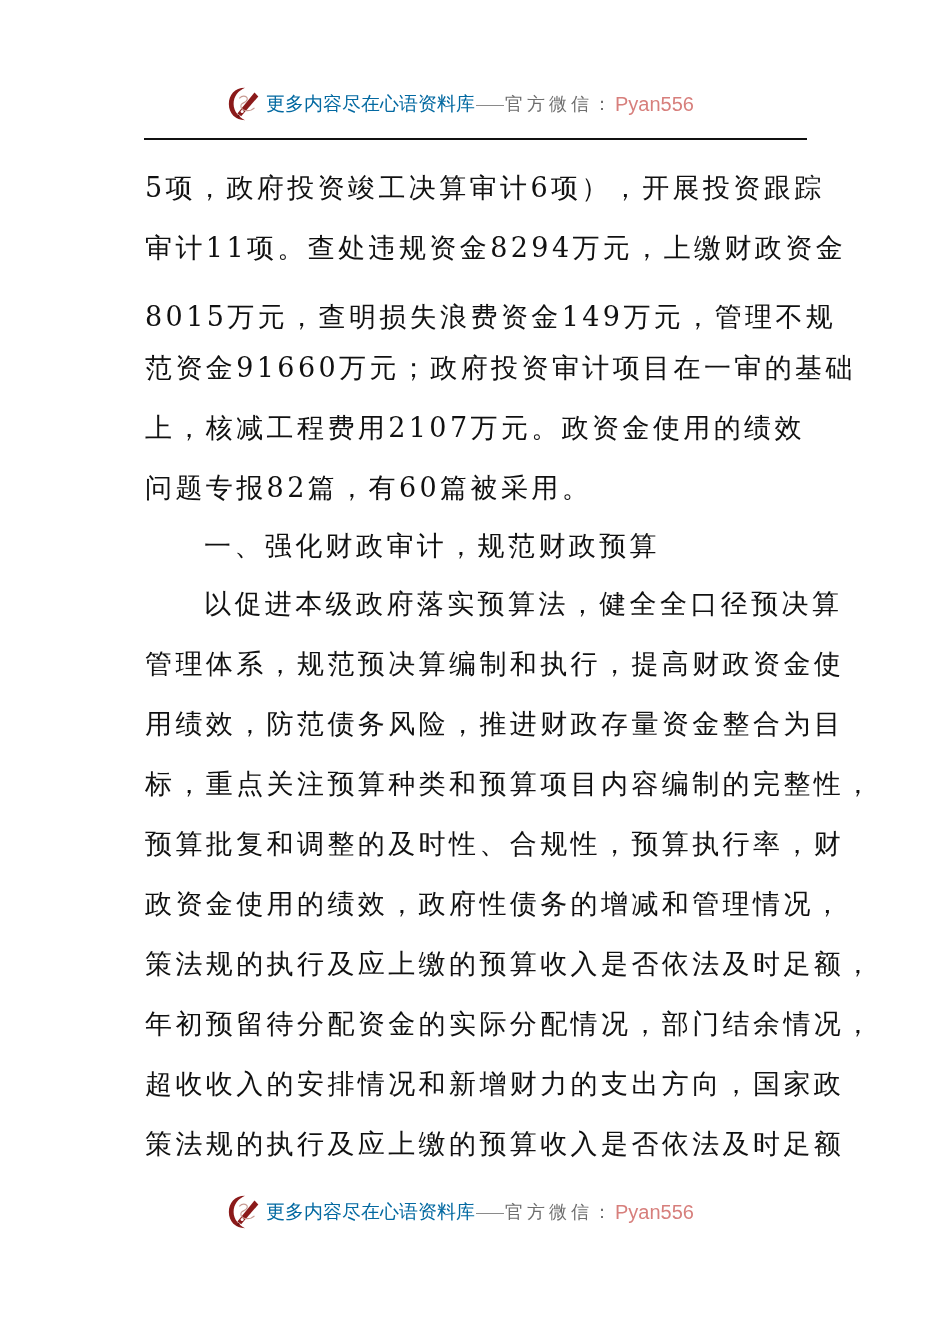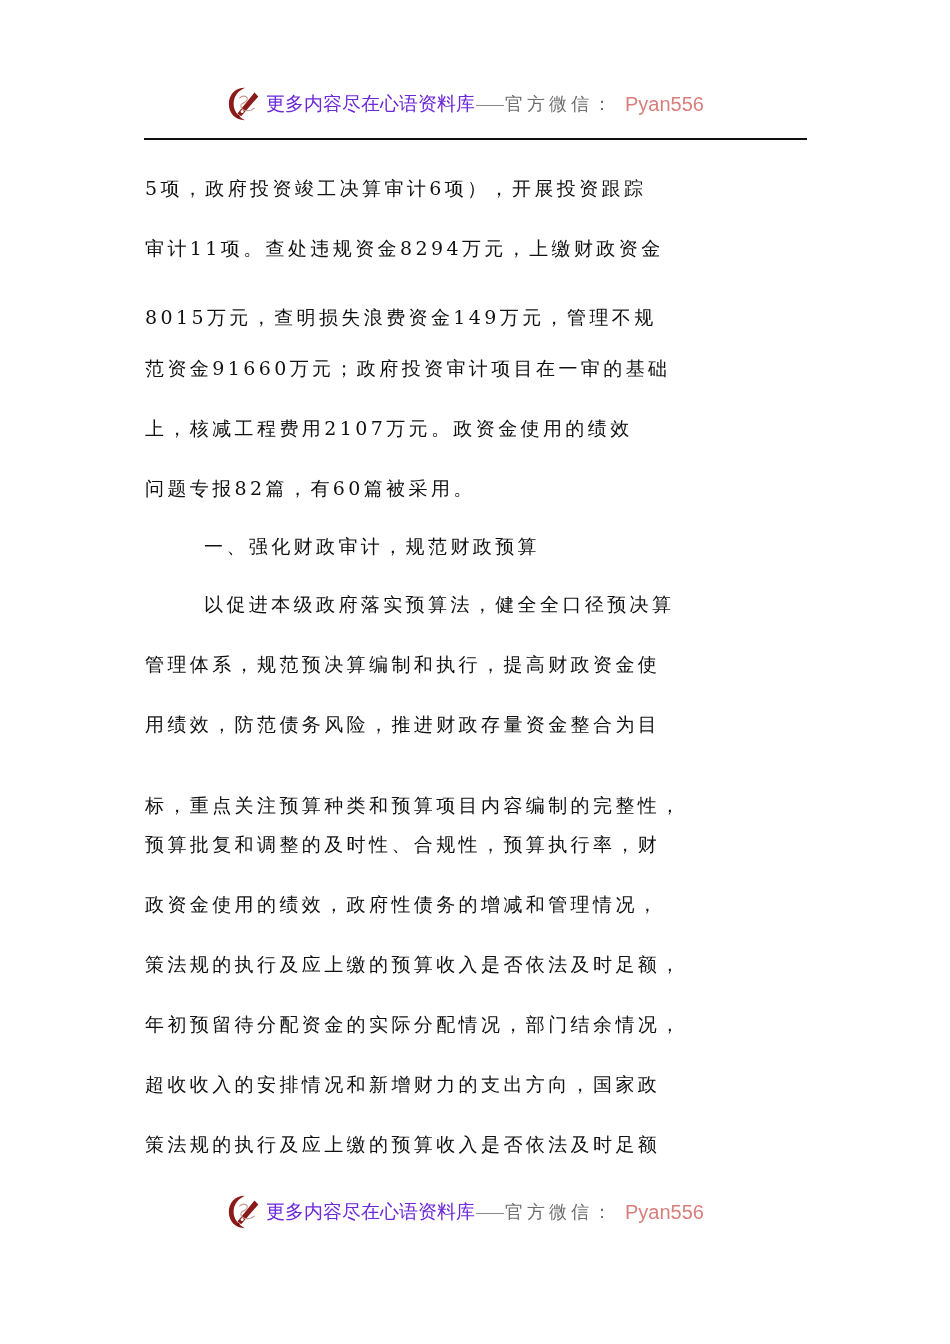--- a/index.html
+++ b/index.html
@@ -26,21 +26,21 @@
     .banner.bottom { top: 1192px; }
     .logo {
       width: 38px;
       height: 38px;
       margin-right: 2px;
       flex: 0 0 auto;
     }
     .banner .site {
       font-family: "DejaVu Serif", "Liberation Serif", serif;
       font-size: 19px;
-      color: #6d28d9;
+      color: #0369a1;
       letter-spacing: 0px;
     }
     .banner .dash {
       display: inline-block;
       width: 28px;
       height: 1px;
       background: #8a8a8a;
       margin: 0 1px 0 1px;
       position: relative;
       top: 1px;
@@ -49,34 +49,34 @@
       font-family: "DejaVu Sans", "Liberation Sans", sans-serif;
       font-size: 18px;
       color: #6e6e6e;
       letter-spacing: 4px;
       text-align: right;
     }
     .banner .wechat-id {
       font-family: "Liberation Sans", "DejaVu Sans", sans-serif;
       font-size: 20px;
       color: #d77f7c;
-      margin-left: 10px;
+      margin-left: 0;
     }
     .rule {
       position: absolute;
       left: 144px;
       top: 138px;
       width: 663px;
       height: 2px;
       background: #111111;
     }
     .doc-line {
       position: absolute;
       left: 145px;
-      font-size: 19px;
+      font-size: 27px;
       line-height: 30px;
       color: #111111;
       white-space: nowrap;
       letter-spacing: 3.4px;
     }
     .doc-line.indent { left: 204px; }
   </style>
 </head>
 <body>
 
@@ -100,21 +100,21 @@
   <div class="doc-line" style="top:173px">5项，政府投资竣工决算审计6项），开展投资跟踪</div>
   <div class="doc-line" style="top:233px">审计11项。查处违规资金8294万元，上缴财政资金</div>
   <div class="doc-line" style="top:302px">8015万元，查明损失浪费资金149万元，管理不规</div>
   <div class="doc-line" style="top:353px">范资金91660万元；政府投资审计项目在一审的基础</div>
   <div class="doc-line" style="top:413px">上，核减工程费用2107万元。政资金使用的绩效</div>
   <div class="doc-line" style="top:473px">问题专报82篇，有60篇被采用。</div>
   <div class="doc-line indent" style="top:531px">一、强化财政审计，规范财政预算</div>
   <div class="doc-line indent" style="top:589px">以促进本级政府落实预算法，健全全口径预决算</div>
   <div class="doc-line" style="top:649px">管理体系，规范预决算编制和执行，提高财政资金使</div>
   <div class="doc-line" style="top:709px">用绩效，防范债务风险，推进财政存量资金整合为目</div>
-  <div class="doc-line" style="top:790px">标，重点关注预算种类和预算项目内容编制的完整性，</div>
+  <div class="doc-line" style="top:769px">标，重点关注预算种类和预算项目内容编制的完整性，</div>
   <div class="doc-line" style="top:829px">预算批复和调整的及时性、合规性，预算执行率，财</div>
   <div class="doc-line" style="top:889px">政资金使用的绩效，政府性债务的增减和管理情况，</div>
   <div class="doc-line" style="top:949px">策法规的执行及应上缴的预算收入是否依法及时足额，</div>
   <div class="doc-line" style="top:1009px">年初预留待分配资金的实际分配情况，部门结余情况，</div>
   <div class="doc-line" style="top:1069px">超收收入的安排情况和新增财力的支出方向，国家政</div>
   <div class="doc-line" style="top:1129px">策法规的执行及应上缴的预算收入是否依法及时足额</div>
 </div>
 
 <div class="banner bottom">
   <svg class="logo" viewBox="0 0 40 40">

